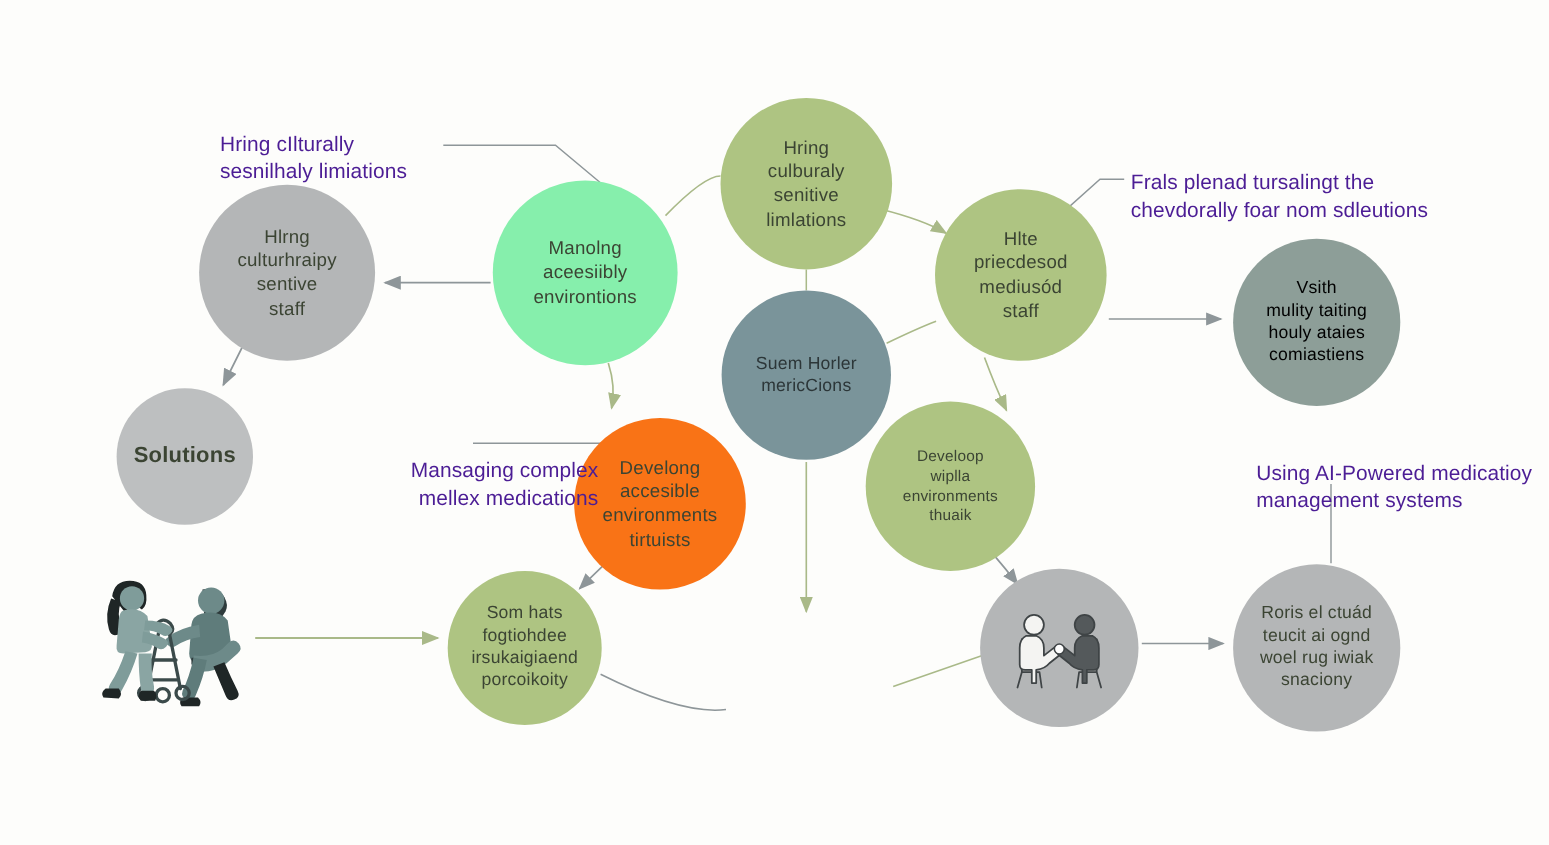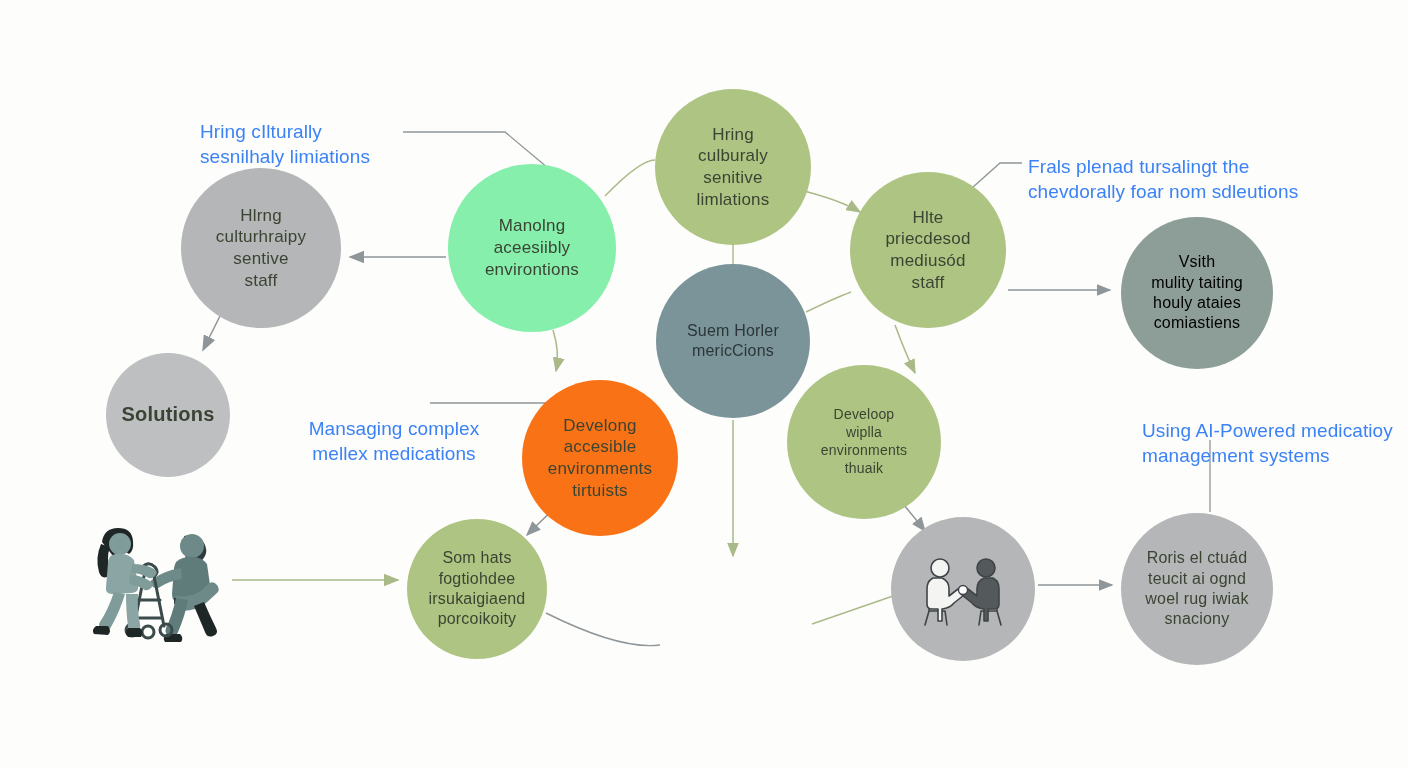--- a/index.html
+++ b/index.html
@@ -36,21 +36,21 @@
     padding: 6px;
   }
   .node .node-label {
     display: block;
     width: 86%;
     white-space: pre-line;
     letter-spacing: .2px;
   }
   .ann {
     position: absolute;
-    color: #3b82f6;
+    color: #4c1d95;
     font-size: 19px;
     line-height: 1.32;
     white-space: pre-line;
     letter-spacing: .1px;
   }
   .art {
     position: absolute;
   }
 </style>
 </head>
@@ -241,21 +241,21 @@
         <path d="M8,104 q-5,4 -2,8 l14,1 q4,-4 0,-9 z" fill="#1f2626"></path>
         <path d="M40,106 q-4,5 0,9 l13,0 q3,-5 -1,-9 z" fill="#1f2626"></path>
       </g>
     </svg>
   </div>
 
   <div class="ann" style="left: 200px; top: 94px; width: 330px; text-align: left;">
     <span>Hring cIlturally
 sesnilhaly limiations</span>
   </div>
-  <div class="ann" style="left: 244px; top: 391px; width: 300px; text-align: center;">
+  <div class="ann" style="left: 244px; top: 391px; width: 300px; text-align: right;">
     <span>Mansaging complex
 mellex medications</span>
   </div>
   <div class="ann" style="left: 1028px; top: 129px; width: 360px; text-align: left;">
     <span>Frals plenad tursalingt the
 chevdorally foar nom sdleutions</span>
   </div>
   <div class="ann" style="left: 1142px; top: 393px; width: 300px; text-align: left;">
     <span>Using AI-Powered medicatioy
 management systems</span>

